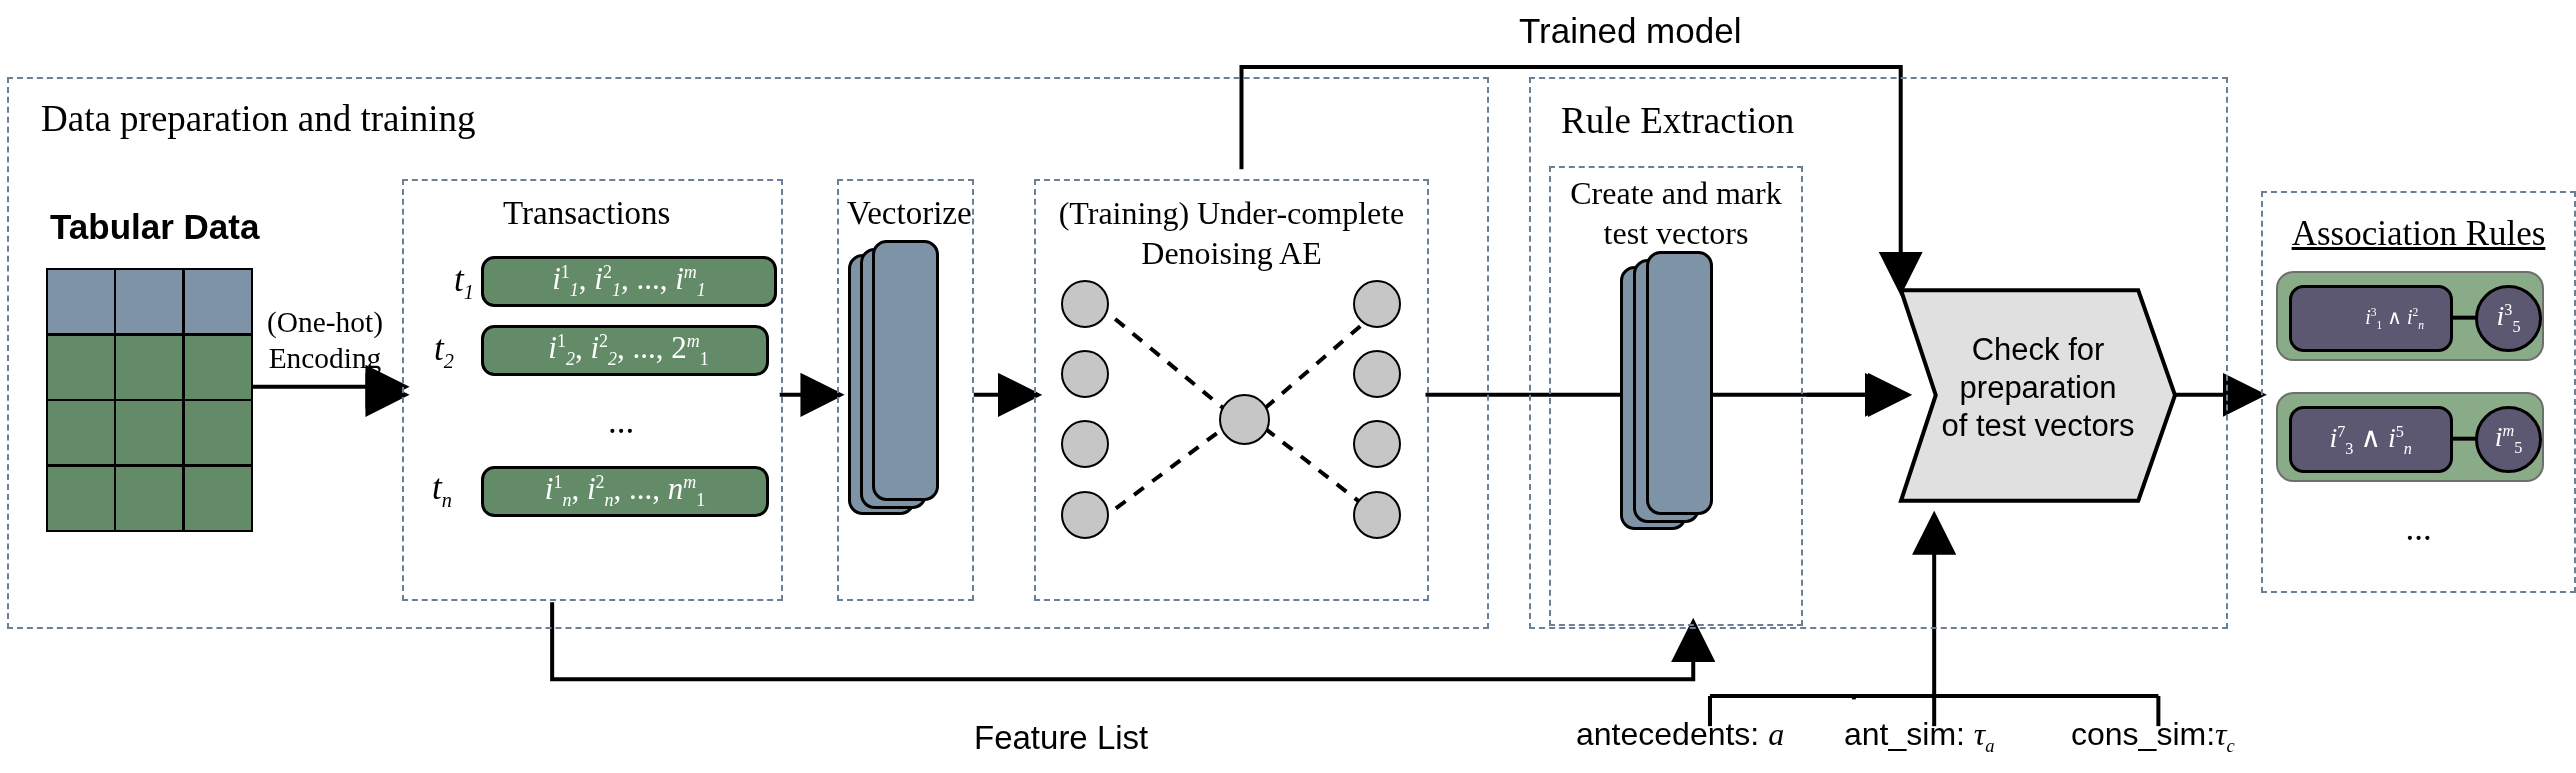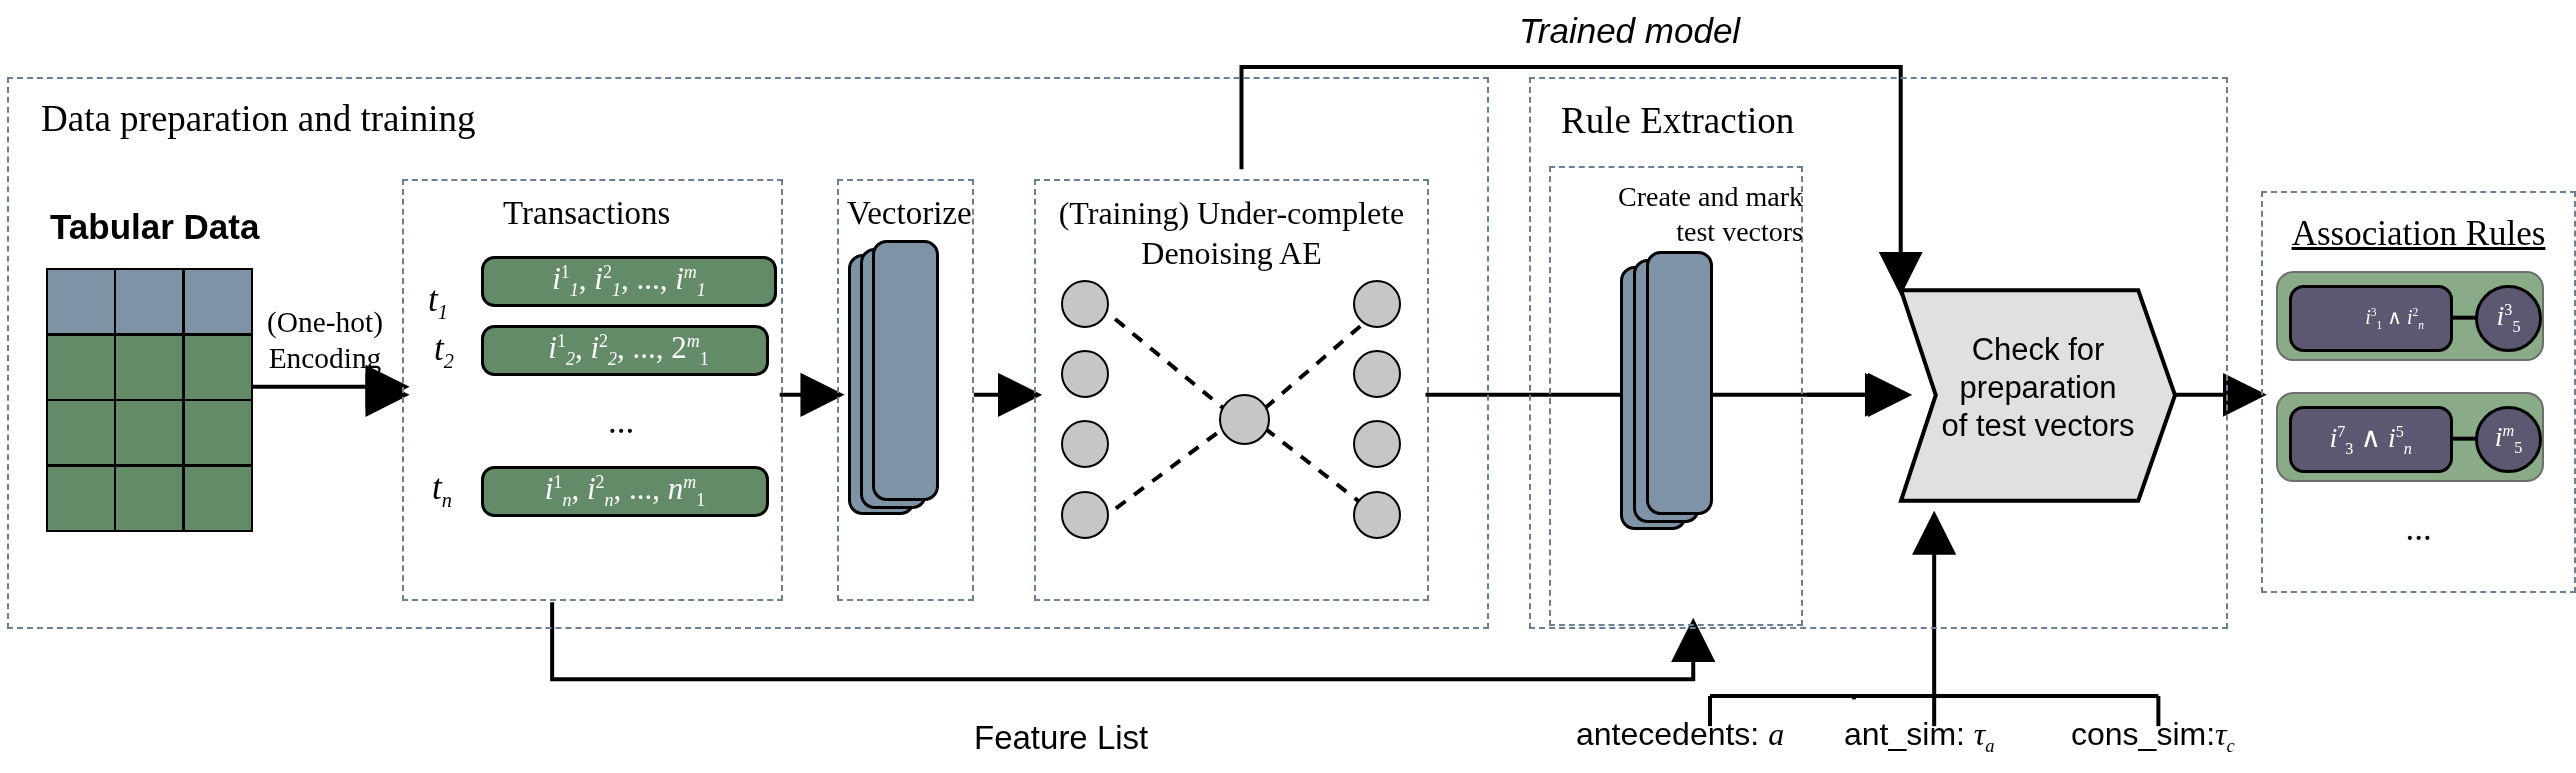--- a/index.html
+++ b/index.html
@@ -95,21 +95,21 @@
   </div>
 
   <div class="lbl serif ctr" style="left:258px;top:305px;width:134px;font-size:29.4px;line-height:1.22;">
     <div>(One-hot)</div>
     <div>Encoding</div>
   </div>
 
   <div class="dashbox" style="left:402px;top:179px;width:381px;height:422px;"></div>
   <div class="lbl serif" style="left:503px;top:195px;font-size:33px;">Transactions</div>
 
-  <div class="lbl serif" style="left:428px;top:260px;font-size:35px;margin-top:20px;">
+  <div class="lbl serif" style="left:454px;top:260px;font-size:35px;">
     <span class="mathi">t</span><sub class="sub-it">1</sub>
   </div>
   <div class="trow" style="left:481px;top:256px;width:296px;height:51px;">
     <span style="font-size:31px;">
       <span class="mathi">i</span><sup>1</sup><sub class="sub-it">1</sub><span>, </span><span class="mathi">i</span><sup>2</sup><sub class="sub-it">1</sub><span>, ..., </span><span class="mathi">i</span><sup class="sup-it">m</sup><sub class="sub-it">1</sub>
     </span>
   </div>
 
   <div class="lbl serif" style="left:434px;top:329px;font-size:35px;">
     <span class="mathi">t</span><sub class="sub-it">2</sub>
@@ -155,27 +155,27 @@
   <div class="node" style="left:1061px;top:420px;width:48px;height:48px;"></div>
   <div class="node" style="left:1061px;top:491px;width:48px;height:48px;"></div>
 
   <div class="node" style="left:1219px;top:394px;width:51px;height:51px;"></div>
 
   <div class="node" style="left:1353px;top:280px;width:48px;height:48px;"></div>
   <div class="node" style="left:1353px;top:350px;width:48px;height:48px;"></div>
   <div class="node" style="left:1353px;top:420px;width:48px;height:48px;"></div>
   <div class="node" style="left:1353px;top:491px;width:48px;height:48px;"></div>
 
-  <div class="lbl sans" style="left:1519px;top:10.7px;font-size:35px;font-style:italic;">Trained model</div>
+  <div class="lbl sans" style="left:1519px;top:10.7px;font-size:35px;">Trained model</div>
 
   <div class="dashbox" style="left:1529px;top:77px;width:699px;height:552px;"></div>
   <div class="lbl serif" style="left:1561px;top:99px;font-size:37px;">Rule Extraction</div>
 
   <div class="dashbox" style="left:1549px;top:166px;width:254px;height:460px;"></div>
-  <div class="lbl serif ctr" style="left:1549px;top:179px;width:254px;font-size:28px;line-height:1.25;text-align:right;">
+  <div class="lbl serif ctr" style="left:1549px;top:173px;width:254px;font-size:32px;line-height:1.25;">
     <div>Create and mark</div>
     <div>test vectors</div>
   </div>
   <div class="stackcard" style="left:1620px;top:266px;width:67px;height:264px;"></div>
   <div class="stackcard" style="left:1633px;top:259px;width:67px;height:264px;"></div>
   <div class="stackcard" style="left:1646px;top:251px;width:67px;height:264px;"></div>
 
   <div class="hexwrap" style="left:1901px;top:290px;width:274px;height:211px;">
     <svg width="274" height="211" style="position:absolute;left:0;top:0;" viewBox="0 0 410 315">
       <polygon points="0,0 355,0 410,157 355,315 0,315 52,157" fill="#e0e0e0" stroke="#000" stroke-width="6"></polygon>

